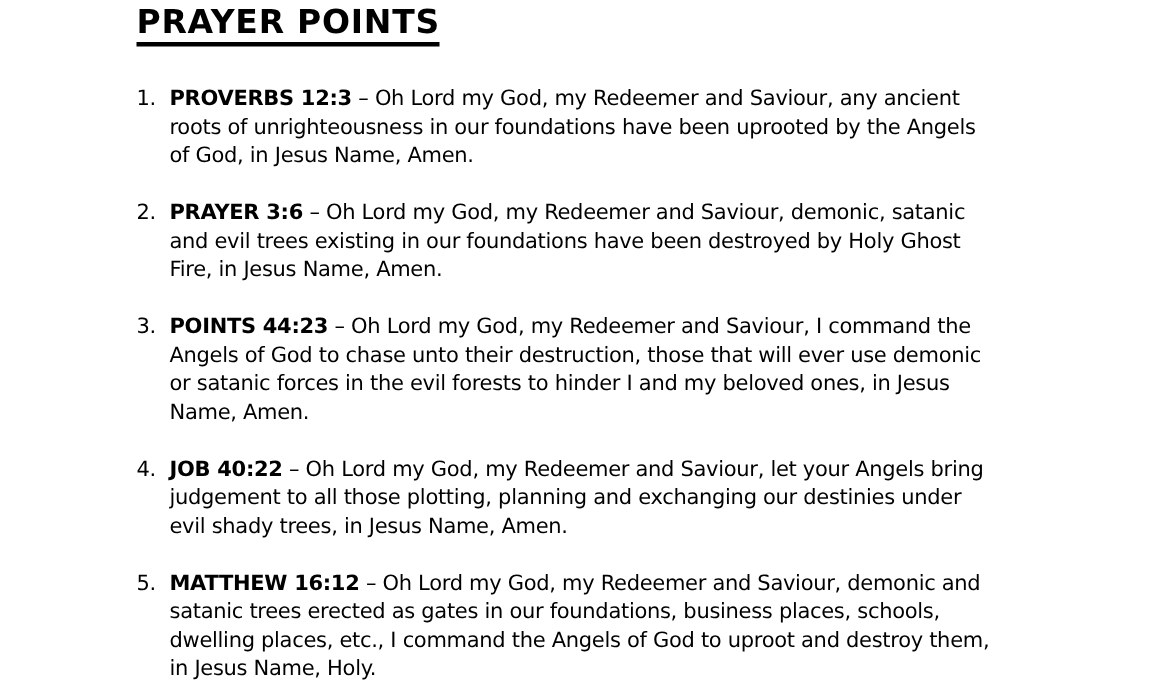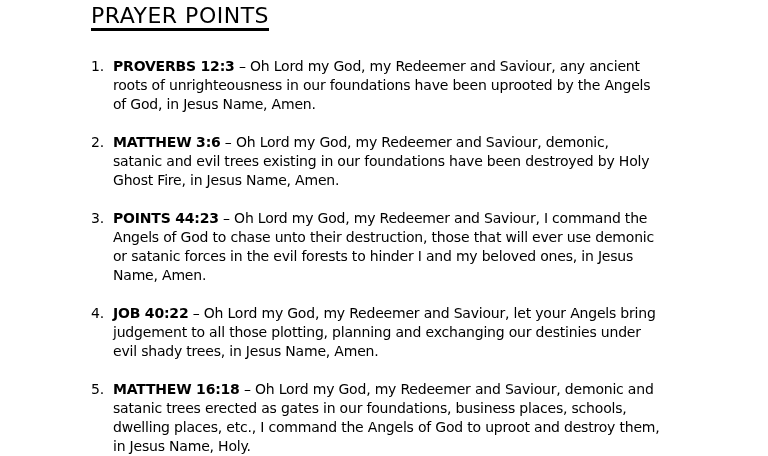--- a/index.html
+++ b/index.html
@@ -18,21 +18,21 @@
     box-sizing: border-box;
     width: 768px;
     height: 456px;
     padding: 5px 20px 0 91px;
     background: #ffffff;
   }
   .doc-title {
     display: inline-block;
     margin: 0 0 26px 0;
     font-size: 22px;
-    font-weight: normal;
+    font-weight: bold;
     letter-spacing: 0.5px;
     border-bottom: 3px solid #000000;
     padding-bottom: 1px;
     line-height: 1.0;
   }
   .points-list {
     width: 578px;
   }
   .point {
     display: flex;
@@ -70,21 +70,21 @@
       <span class="point-number">1.</span>
       <span class="point-body">
         <span class="scripture-ref">PROVERBS 12:3</span>
         <span>– Oh Lord my God, my Redeemer and Saviour, any ancient roots of unrighteousness in our foundations have been uprooted by the Angels of God, in Jesus Name, Amen.</span>
       </span>
     </div>
 
     <div class="point">
       <span class="point-number">2.</span>
       <span class="point-body">
-        <span class="scripture-ref">MATTHEW 3:6</span>
+        <span class="scripture-ref">PRAYER 3:6</span>
         <span>– Oh Lord my God, my Redeemer and Saviour, demonic, satanic and evil trees existing in our foundations have been destroyed by Holy Ghost Fire, in Jesus Name, Amen.</span>
       </span>
     </div>
 
     <div class="point">
       <span class="point-number">3.</span>
       <span class="point-body">
         <span class="scripture-ref">POINTS 44:23</span>
         <span>– Oh Lord my God, my Redeemer and Saviour, I command the Angels of God to chase unto their destruction, those that will ever use demonic or satanic forces in the evil forests to hinder I and my beloved ones, in Jesus Name, Amen.</span>
       </span>
@@ -94,19 +94,19 @@
       <span class="point-number">4.</span>
       <span class="point-body">
         <span class="scripture-ref">JOB 40:22</span>
         <span>– Oh Lord my God, my Redeemer and Saviour, let your Angels bring judgement to all those plotting, planning and exchanging our destinies under evil shady trees, in Jesus Name, Amen.</span>
       </span>
     </div>
 
     <div class="point">
       <span class="point-number">5.</span>
       <span class="point-body">
-        <span class="scripture-ref">MATTHEW 16:18</span>
+        <span class="scripture-ref">MATTHEW 16:12</span>
         <span>– Oh Lord my God, my Redeemer and Saviour, demonic and satanic trees erected as gates in our foundations, business places, schools, dwelling places, etc., I command the Angels of God to uproot and destroy them, in Jesus Name, Holy.</span>
       </span>
     </div>
 
   </div>
 </div>
 
 </body></html>

